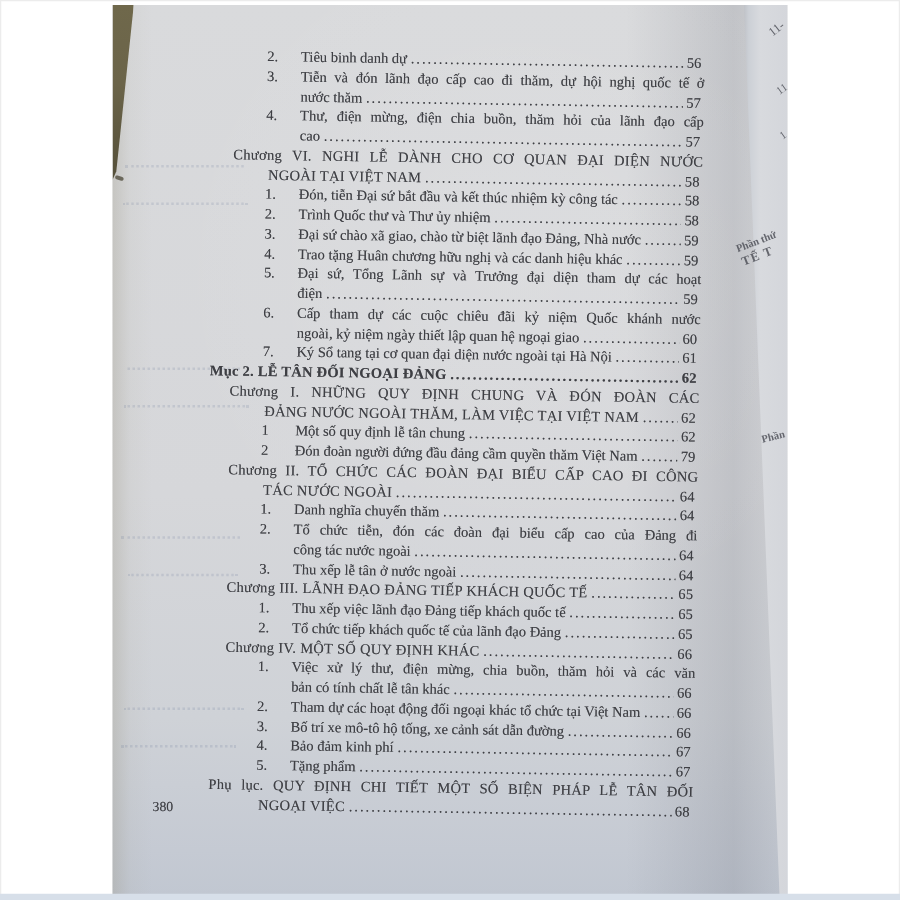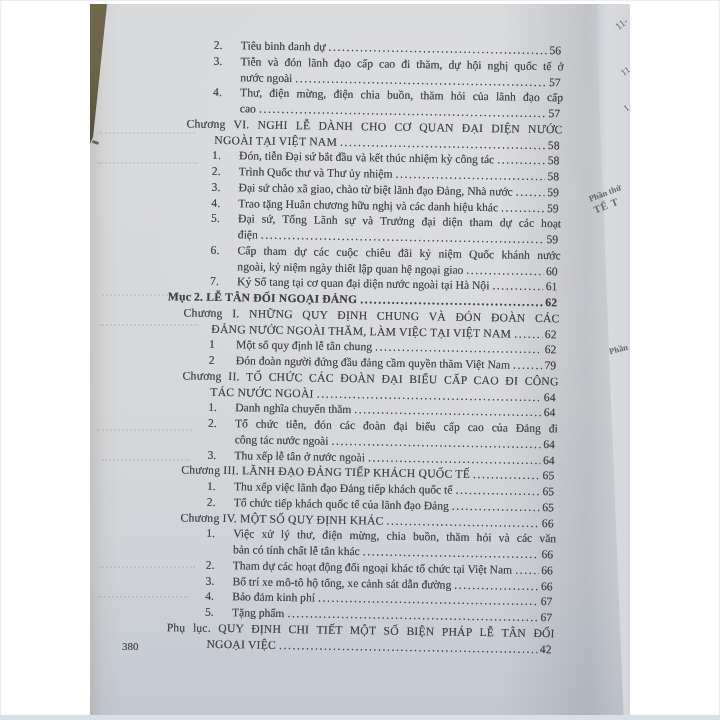--- a/index.html
+++ b/index.html
@@ -112,21 +112,21 @@
         <span class="num">2.</span>
         <span class="t">Tiêu binh danh dự</span>
         <span class="dots">........................................................................................................................................................................................................</span>
         <span class="pg">56</span>
       </div>
       <div class="row item">
         <span class="num">3.</span>
         <span class="t fill">Tiễn và đón lãnh đạo cấp cao đi thăm, dự hội nghị quốc tế ở</span>
       </div>
       <div class="row cont">
-        <span class="t">nước ngoài</span>
+        <span class="t">nước thăm</span>
         <span class="dots">........................................................................................................................................................................................................</span>
         <span class="pg">57</span>
       </div>
       <div class="row item">
         <span class="num">4.</span>
         <span class="t fill">Thư, điện mừng, điện chia buồn, thăm hỏi của lãnh đạo cấp</span>
       </div>
       <div class="row cont">
         <span class="t">cao</span>
         <span class="dots">........................................................................................................................................................................................................</span>
@@ -296,20 +296,20 @@
         <span class="t">Tặng phẩm</span>
         <span class="dots">........................................................................................................................................................................................................</span>
         <span class="pg">67</span>
       </div>
       <div class="row appendix">
         <span class="t fill">Phụ lục. QUY ĐỊNH CHI TIẾT MỘT SỐ BIỆN PHÁP LỄ TÂN ĐỐI</span>
       </div>
       <div class="row chapter-cont">
         <span class="t">NGOẠI VIỆC</span>
         <span class="dots">........................................................................................................................................................................................................</span>
-        <span class="pg">42</span>
+        <span class="pg">68</span>
       </div>
     </div>
 
   <div class="folio">380</div>
 </div>
 
 <div class="bottom-strip"></div>
 
 </body></html>

